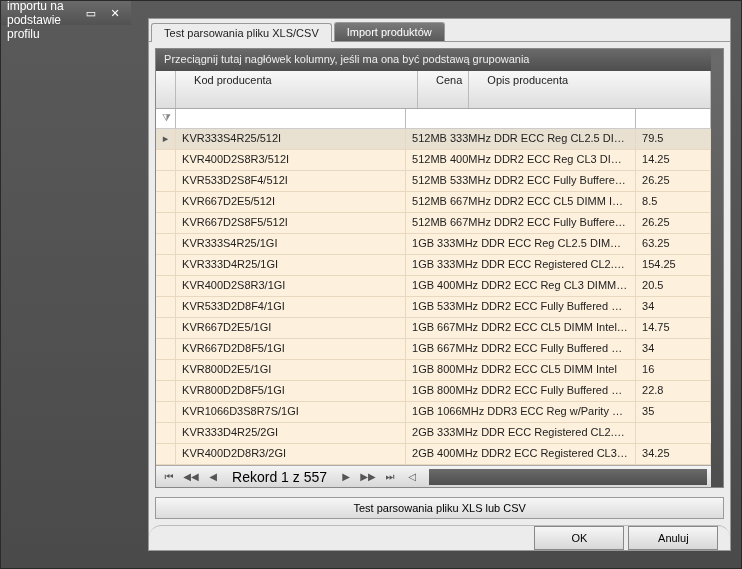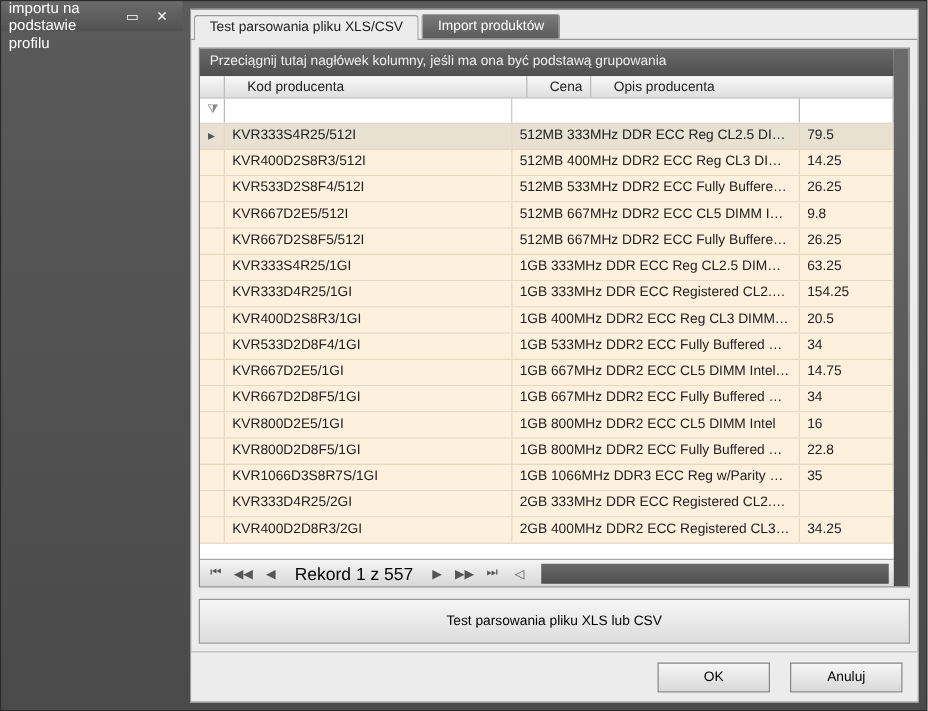--- a/index.html
+++ b/index.html
@@ -2,48 +2,48 @@
 <html><head>
 <meta charset="utf-8">
 <style>
 * { box-sizing: border-box; margin: 0; padding: 0; }
 body { font-family: Tahoma, Arial, sans-serif; font-size: 11px; background: #6a6a6a; width: 742px; height: 569px; overflow: hidden; }
 .window { width: 742px; height: 569px; background: linear-gradient(to bottom, #5a5a5a, #4a4a4a); border: 1px solid #2a2a2a; display: flex; flex-direction: row; }
 .titlebar { height: 24px; background: linear-gradient(to bottom, #6a6a6a, #525252); color: #fff; display: flex; align-items: center; padding: 0 6px; }
 .titlebar-text { flex: 1; font-size: 12px; }
 .titlebar-btns { display: flex; gap: 4px; }
 .titlebar-btn { width: 20px; height: 16px; display: flex; align-items: center; justify-content: center; color: #fff; cursor: pointer; }
-.content-frame { flex: 1; margin: 6px; background: #ececec; border: 1px solid #999; display: flex; flex-direction: column; }
+.content-frame { flex: 1; margin: 17px; background: #ececec; border: 1px solid #999; display: flex; flex-direction: column; }
 .tabs { display: flex; height: 24px; background: #ececec; border-bottom: 1px solid #999; padding-left: 2px; padding-top: 3px; }
 .tab { padding: 3px 12px; font-size: 11px; border: 1px solid #999; border-bottom: none; margin-right: 2px; background: linear-gradient(to bottom, #7a7a7a, #5a5a5a); color: #fff; cursor: pointer; border-radius: 3px 3px 0 0; }
 .tab.active { background: #ececec; color: #222; position: relative; top: 1px; }
 .grid-wrap { flex: 1; margin: 6px; border: 1px solid #888; display: flex; flex-direction: column; background: #fff; }
 .group-bar { height: 22px; background: linear-gradient(to bottom, #6a6a6a, #4e4e4e); color: #eee; font-size: 11px; padding: 4px 8px; }
-.header-row { display: flex; height: 18px; background: linear-gradient(to bottom, #f8f8f8, #dedede); border-bottom: 1px solid #aaa; gap: 12px; }
+.header-row { display: flex; height: 38px; background: linear-gradient(to bottom, #f8f8f8, #dedede); border-bottom: 1px solid #aaa; gap: 12px; }
 .hcell { border-right: 1px solid #bbb; padding: 3px 6px; font-size: 11px; color: #222; }
 .col-sel { width: 20px; }
 .col-code { width: 230px; }
 .col-desc { width: 230px; }
 .col-price { flex: 1; }
 .filter-row { display: flex; height: 20px; background: #fff; border-bottom: 1px solid #ccc; }
 .filter-row .hcell { background: #fff; }
 .funnel { font-size: 10px; color: #888; text-align: center; }
 .rows { flex: 1; overflow: hidden; }
 .row { display: flex; height: 21px; background: #fdf0dd; border-bottom: 1px solid #e8d8c0; }
 .row.sel { background: #e8e0d0; }
 .cell { border-right: 1px solid #e8d8c0; padding: 3px 6px; font-size: 11px; color: #222; overflow: hidden; white-space: nowrap; text-overflow: ellipsis; }
 .sel-cell { width: 20px; text-align: center; color: #555; }
 .navbar { height: 22px; background: linear-gradient(to bottom, #f4f4f4, #d8d8d8); border-top: 1px solid #aaa; display: flex; align-items: center; padding: 0 4px; gap: 4px; }
 .nav-btn { width: 18px; height: 16px; display: flex; align-items: center; justify-content: center; color: #555; cursor: pointer; font-size: 10px; }
 .nav-text { font-size: 14px; padding: 0 6px; }
 .nav-spacer { flex: 1; background: linear-gradient(to bottom, #6a6a6a, #4e4e4e); height: 16px; margin-left: 4px; }
 .test-btn-row { padding: 3px 6px 6px 6px; }
-.test-btn { width: 100%; height: 36px; background: linear-gradient(to bottom, #f6f6f6, #dcdcdc); border: 1px solid #999; font-size: 11px; cursor: pointer; }
+.test-btn { width: 100%; height: 22px; background: linear-gradient(to bottom, #f6f6f6, #dcdcdc); border: 1px solid #999; font-size: 11px; cursor: pointer; }
 .scroll-ind { width: 12px; background: linear-gradient(to bottom, #6a6a6a, #4e4e4e); }
-.footer { height: 40px; background: #ececec; display: flex; justify-content: flex-end; align-items: center; gap: 16px; padding: 0 12px; border-top: 1px solid #bbb; }
+.footer { height: 40px; background: #ececec; display: flex; justify-content: flex-end; align-items: center; gap: 4px; padding: 0 12px; border-top: 1px solid #bbb; border-radius: 13px; }
 .dlg-btn { width: 90px; height: 24px; background: linear-gradient(to bottom, #f6f6f6, #d8d8d8); border: 1px solid #888; font-size: 11px; cursor: pointer; }
 .grid-body { display: flex; flex: 1; overflow: hidden; }
 .grid-main { flex: 1; display: flex; flex-direction: column; }
 </style>
 </head>
 <body>
 
 <div class="window">
   <div class="titlebar">
     <div class="titlebar-text">Uruchamianie importu na podstawie profilu</div>
@@ -91,21 +91,21 @@
               <div class="row">
                 <div class="cell sel-cell"></div>
                 <div class="cell col-code">KVR533D2S8F4/512I</div>
                 <div class="cell col-desc">512MB 533MHz DDR2 ECC Fully Buffered C...</div>
                 <div class="cell col-price">26.25</div>
               </div>
               <div class="row">
                 <div class="cell sel-cell"></div>
                 <div class="cell col-code">KVR667D2E5/512I</div>
                 <div class="cell col-desc">512MB 667MHz DDR2 ECC CL5 DIMM Intel ...</div>
-                <div class="cell col-price">9.8</div>
+                <div class="cell col-price">8.5</div>
               </div>
               <div class="row">
                 <div class="cell sel-cell"></div>
                 <div class="cell col-code">KVR667D2S8F5/512I</div>
                 <div class="cell col-desc">512MB 667MHz DDR2 ECC Fully Buffered C...</div>
                 <div class="cell col-price">26.25</div>
               </div>
               <div class="row">
                 <div class="cell sel-cell"></div>
                 <div class="cell col-code">KVR333S4R25/1GI</div>

